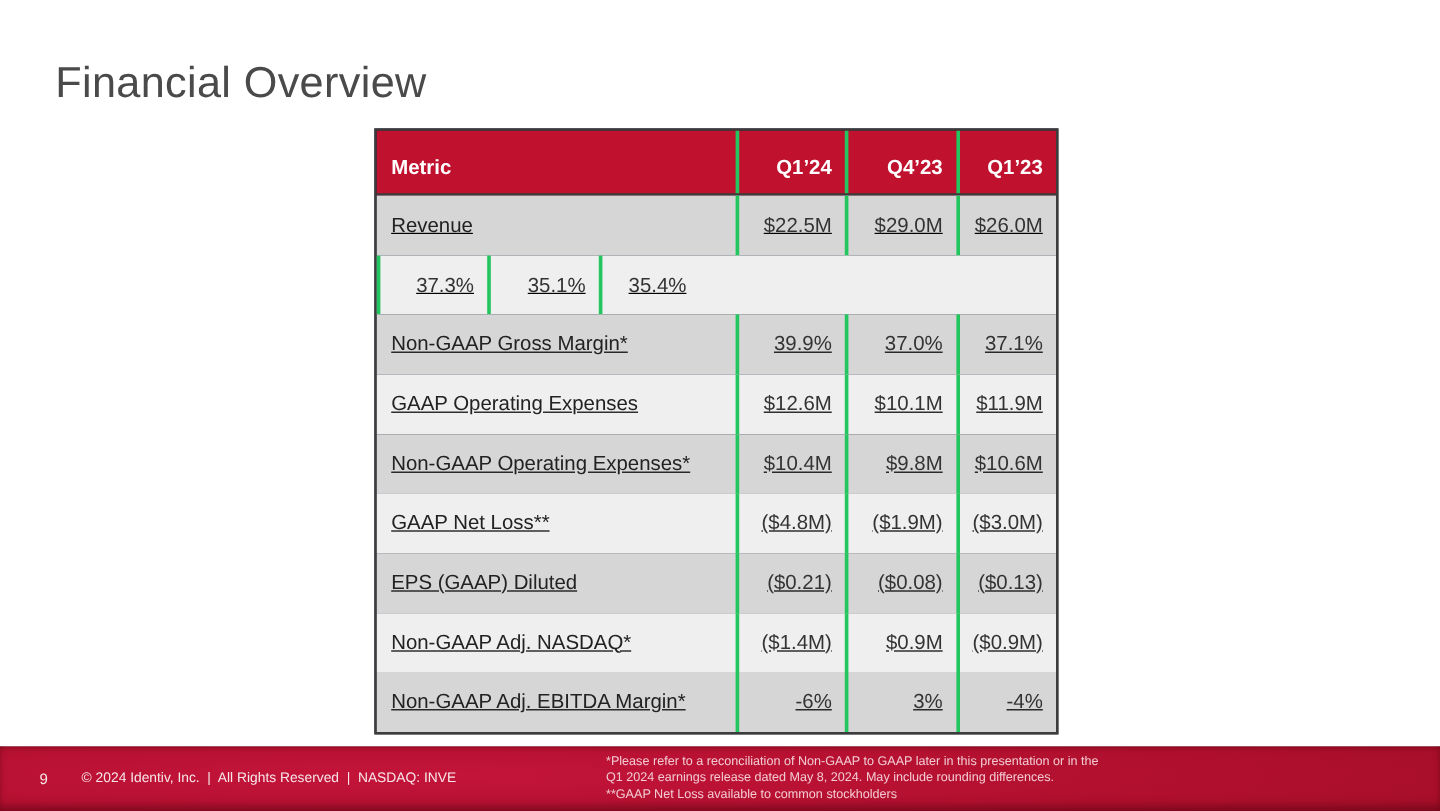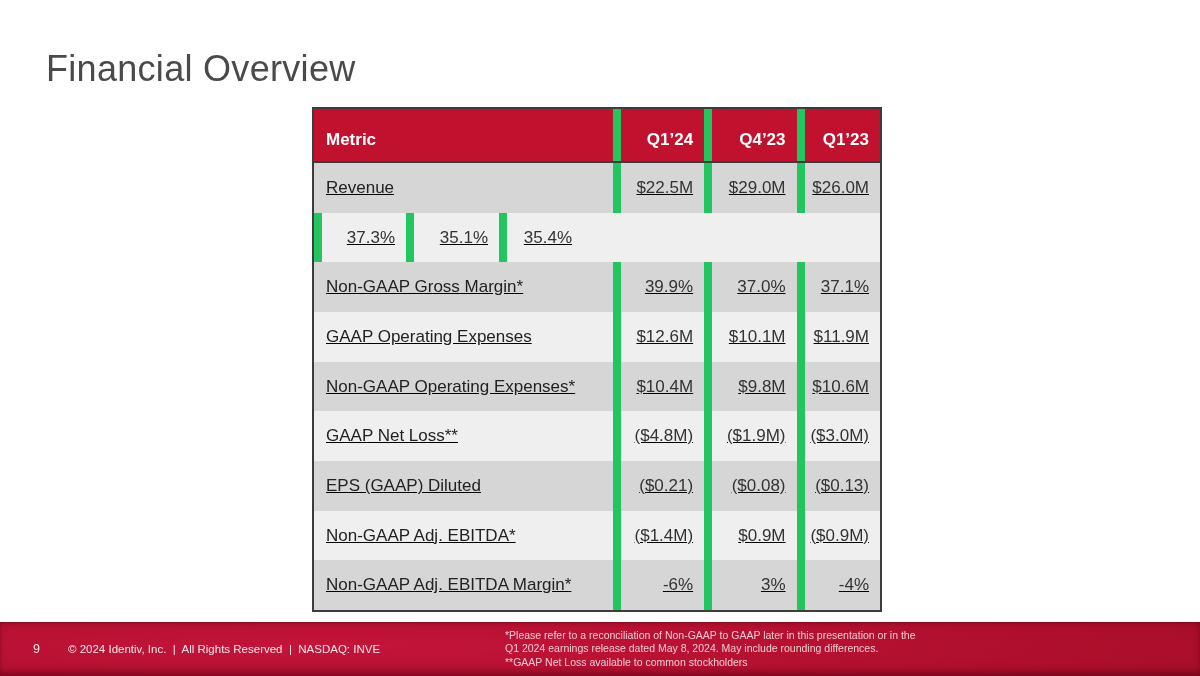--- a/index.html
+++ b/index.html
@@ -40,21 +40,21 @@
   .th{
     display:flex;align-items:flex-end;color:#fff;font-weight:bold;font-size:17px;
     padding-bottom:11px;
   }
   .tbody{flex:1;display:flex;flex-direction:column;text-decoration:underline;}
   .tr{flex:1;display:flex;}
   .tr:nth-child(odd){background:var(--row-dark);}
   .tr:nth-child(even){background:var(--row-light);}
   .td{display:flex;align-items:center;font-size:17px;color:#222;}
   .c-metric{width:301px;padding-left:12px;}
-  .c-val{width:92px;justify-content:flex-end;padding-right:11px;border-left:8px solid #22c55e;}
+  .c-val{width:92px;justify-content:flex-end;padding-right:11px;border-left:3px solid #22c55e;}
   .c-v2{width:93px;}
   .c-v3{width:84px;}
   .th.c-metric{align-items:flex-end;}
   .td.c-val{color:#333;}
 
   
   .footer-bar{
     position:absolute;left:0;bottom:0;width:1200px;height:54px;
     background:radial-gradient(ellipse 130% 170% at 28% 45%,
       var(--footer-red-bright) 0%, var(--footer-red) 48%, var(--footer-red-dark) 100%);
@@ -142,21 +142,21 @@
       </div>
 
       <div class="tr">
         <div class="td c-metric">EPS (GAAP) Diluted</div>
         <div class="td c-val">($0.21)</div>
         <div class="td c-val c-v2">($0.08)</div>
         <div class="td c-val c-v3">($0.13)</div>
       </div>
 
       <div class="tr">
-        <div class="td c-metric">Non-GAAP Adj. EBITDA*</div>
+        <div class="td c-metric">Non-GAAP Adj. NASDAQ*</div>
         <div class="td c-val">($1.4M)</div>
         <div class="td c-val c-v2">$0.9M</div>
         <div class="td c-val c-v3">($0.9M)</div>
       </div>
 
       <div class="tr">
         <div class="td c-metric">Non-GAAP Adj. EBITDA Margin*</div>
         <div class="td c-val">-6%</div>
         <div class="td c-val c-v2">3%</div>
         <div class="td c-val c-v3">-4%</div>

